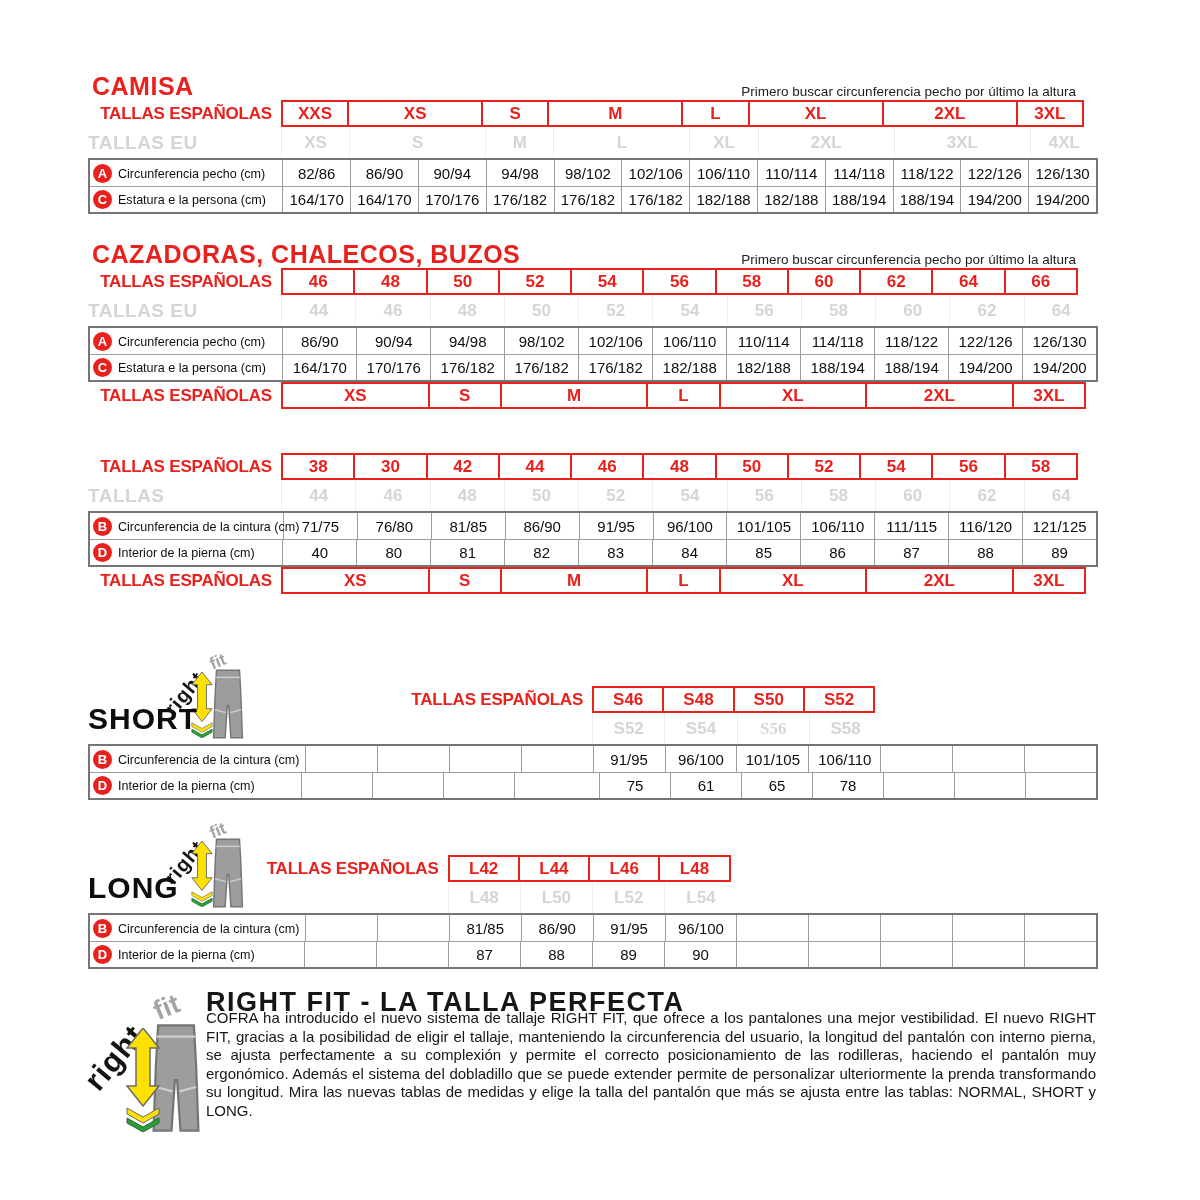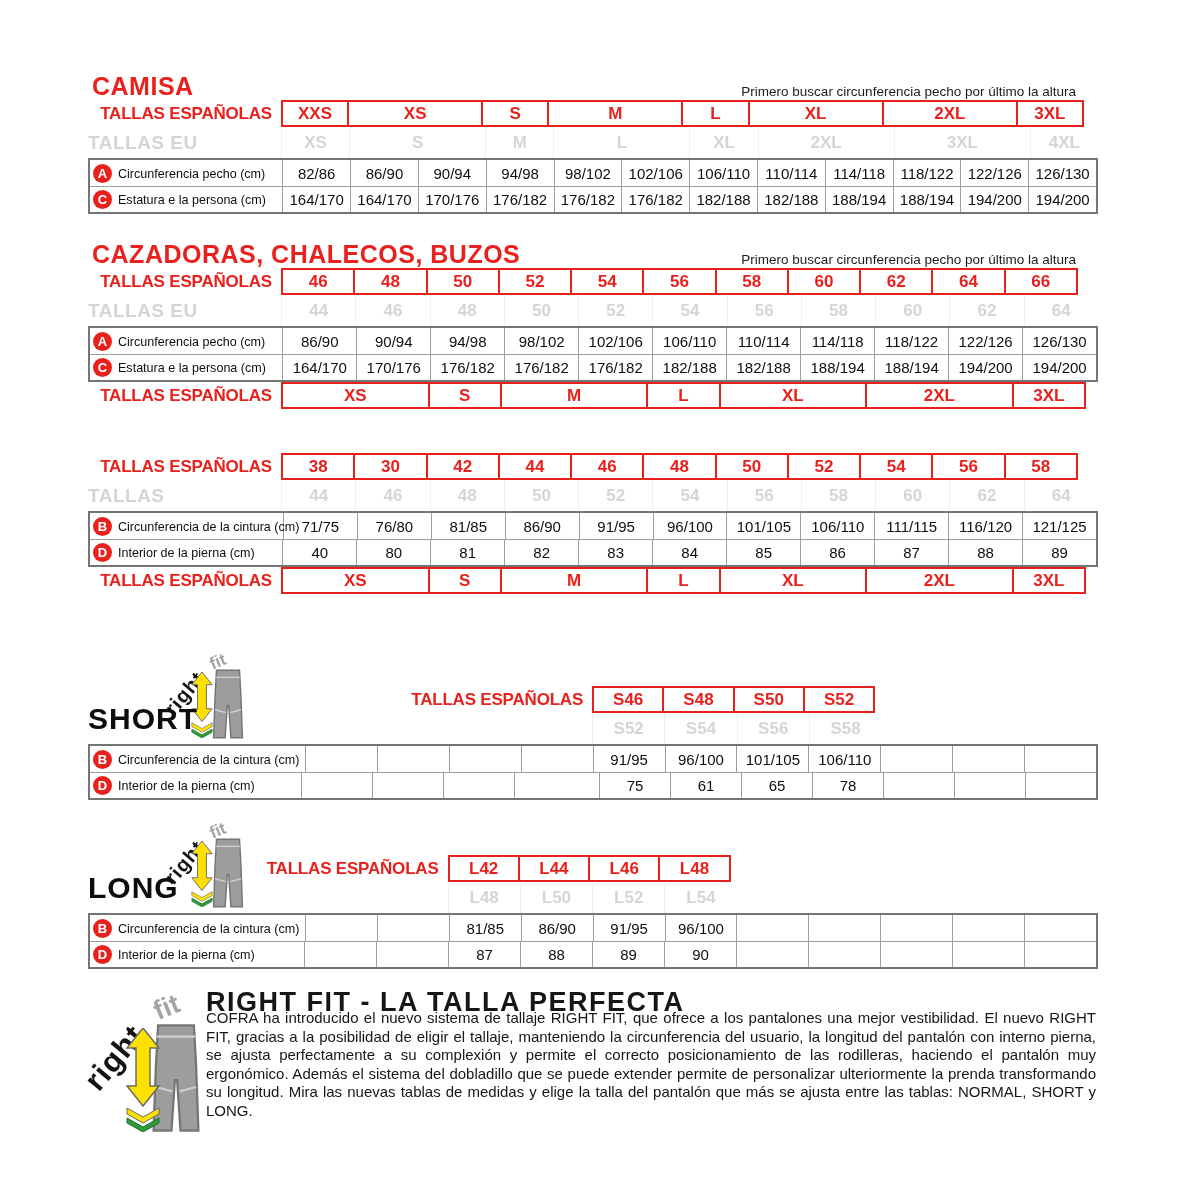--- a/index.html
+++ b/index.html
@@ -359,21 +359,21 @@
           <div class="es-label" style="width: 504.091px;">TALLAS ESPAÑOLAS</div>
           <div class="size-box" style="width: 72.2727px;">S46</div>
           <div class="size-box" style="width: 72.2727px;">S48</div>
           <div class="size-box" style="width: 72.2727px;">S50</div>
           <div class="size-box" style="width: 72.2727px;">S52</div>
         </div>
         <div class="srow sub">
           <div class="eu-label" style="width: 504.091px;"></div>
           <div class="eu-cell" style="width: 72.2727px;">S52</div>
           <div class="eu-cell" style="width: 72.2727px;">S54</div>
-          <div class="eu-cell" style="width: 72.2727px;">S56</div>
+          <div class="eu-cell" style="width: 72.2727px; font-family: Liberation Serif, serif;">S56</div>
           <div class="eu-cell" style="width: 72.2727px;">S58</div>
         </div>
         <div class="dblock">
           <div class="drow">
             <div class="m-label" style="width: 215px;">
               <span class="letter-circle">B</span>
               <span class="cond">Circunferencia de la cintura (cm)</span>
             </div>
             <div class="m-val" style="width: 72.2727px;"></div>
             <div class="m-val" style="width: 72.2727px;"></div>

